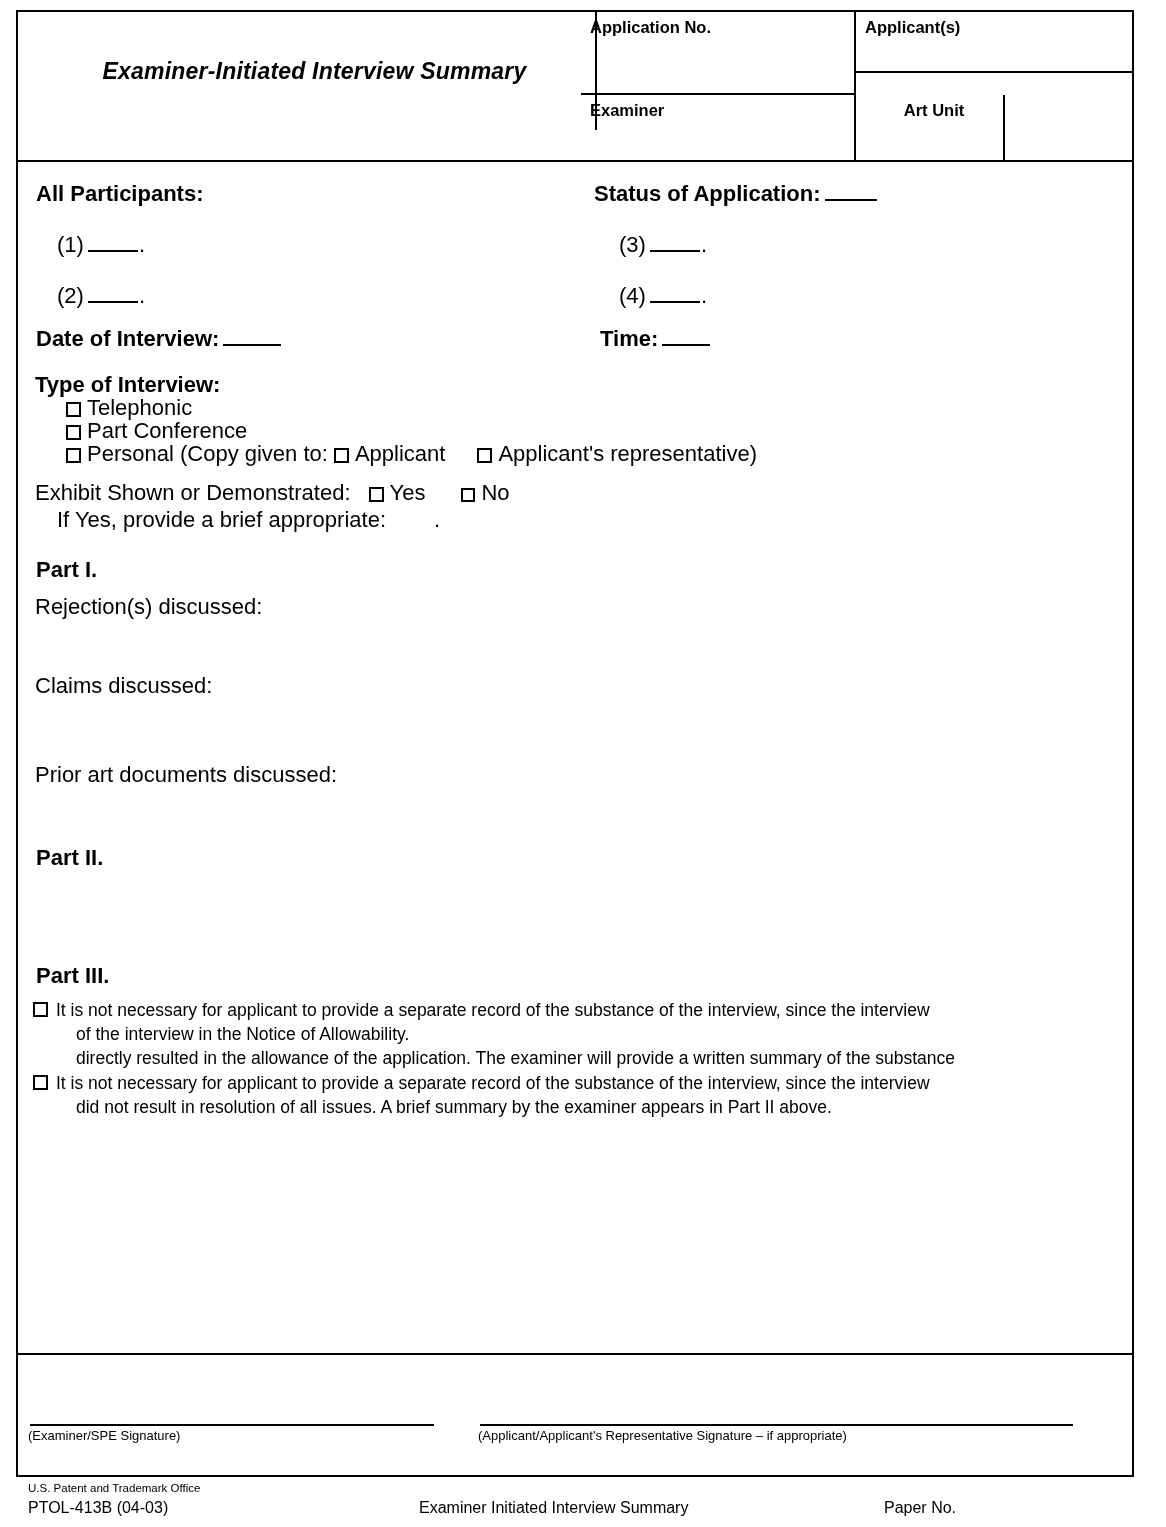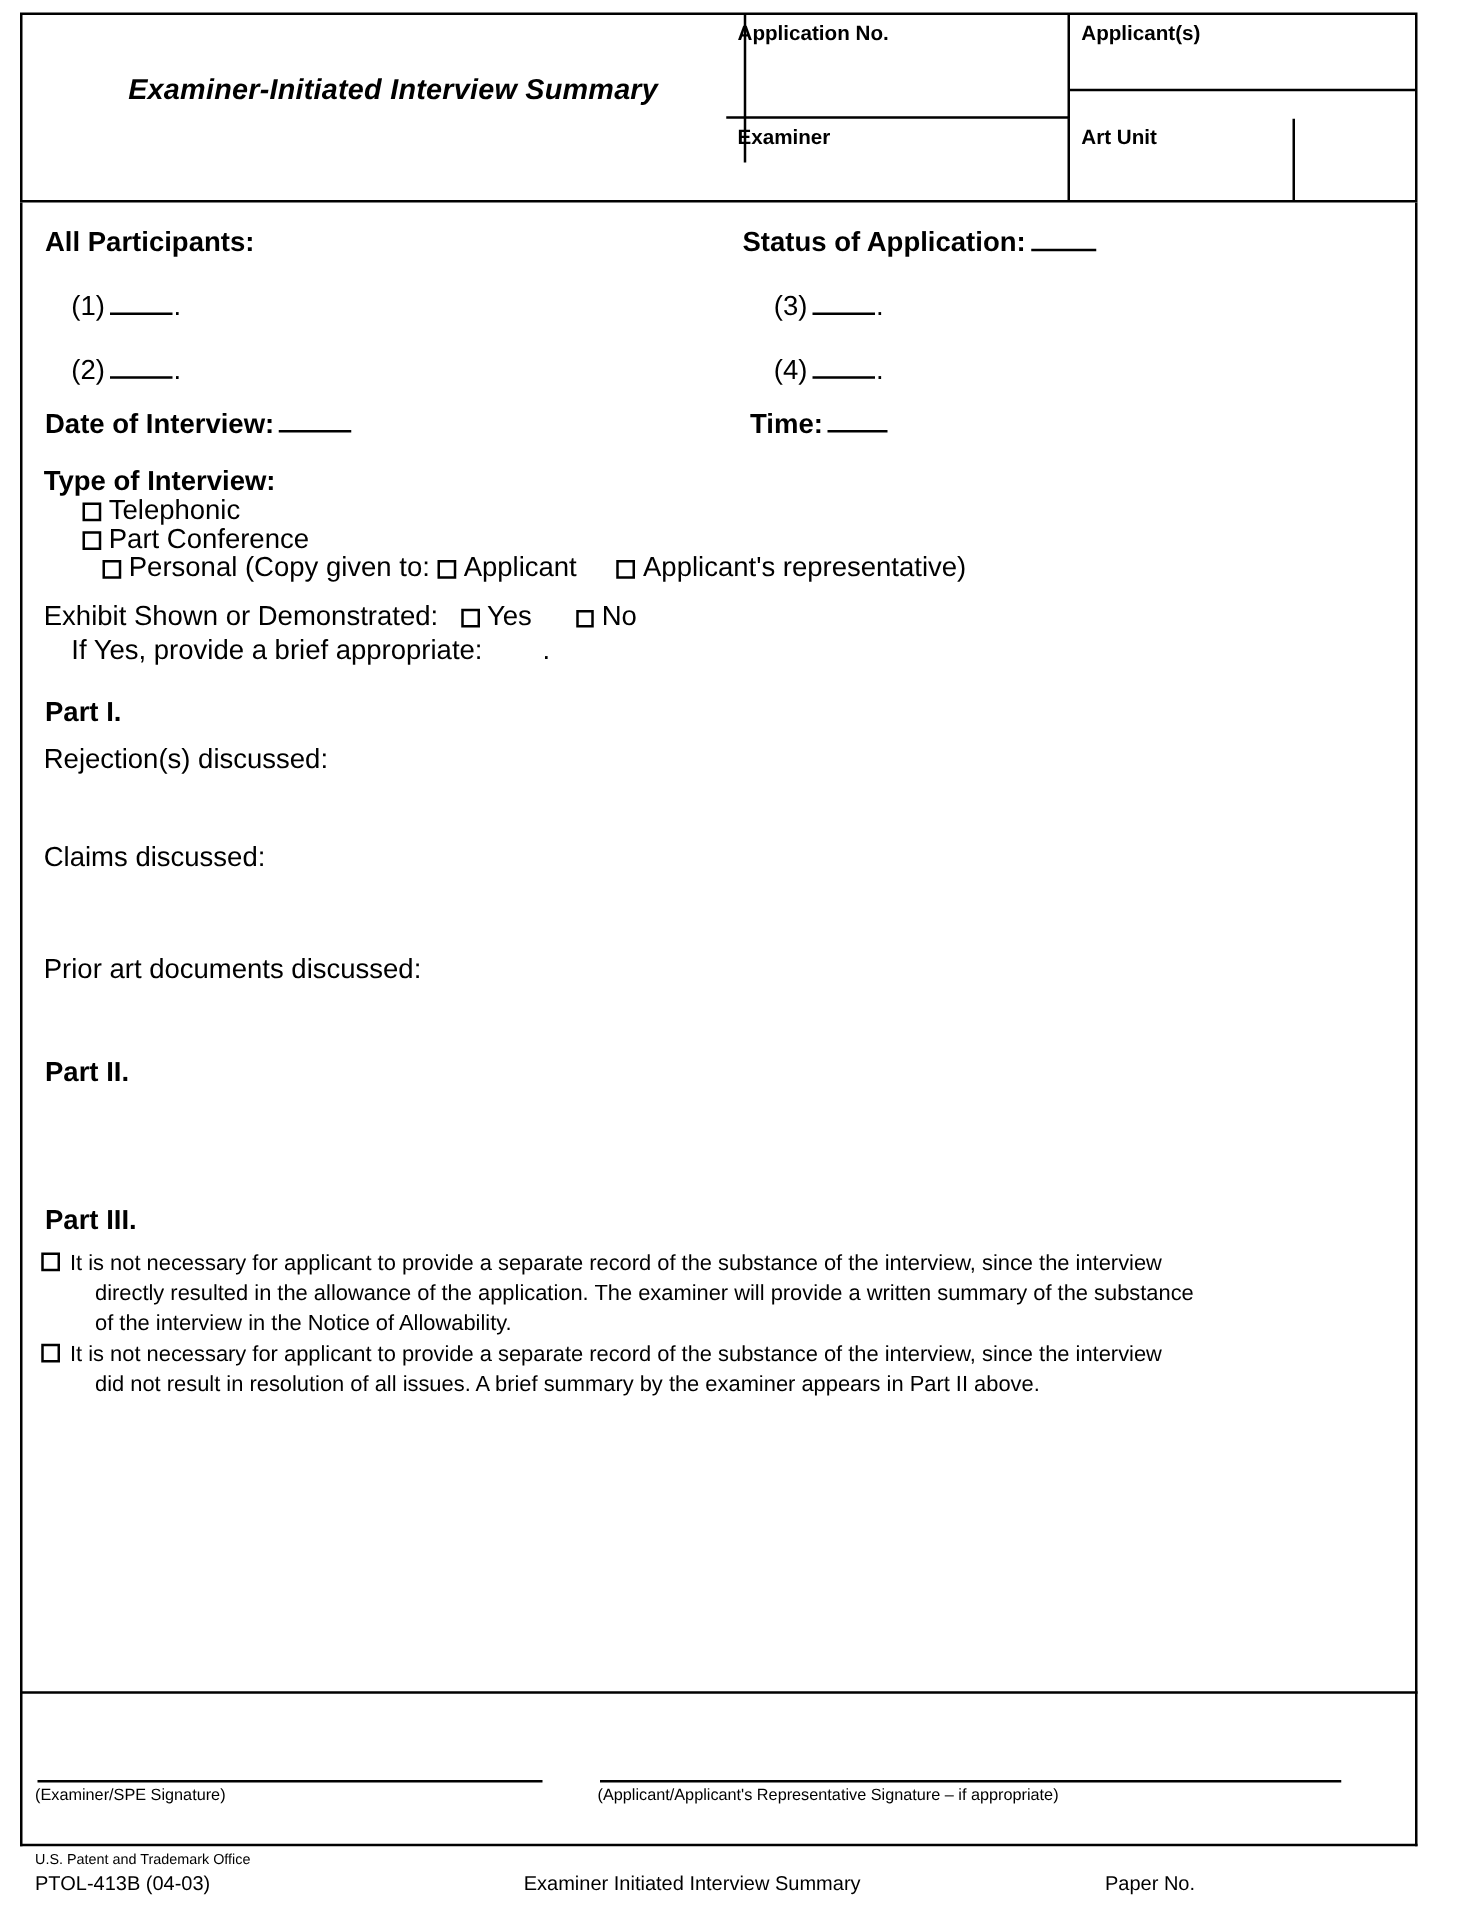--- a/index.html
+++ b/index.html
@@ -74,24 +74,25 @@
     position: absolute;
     left: 563px; top: 83px;
     width: 275px;
     height: 65px;
     box-sizing: border-box;
     border-right: 2px solid #000;
   }
   .hdr-artunit-cell {
     position: absolute;
     left: 838px; top: 83px;
-    width: 180px;
+    width: 149px;
     height: 65px;
     box-sizing: border-box;
     border-right: 2px solid #000;
+    text-align: center;
   }
   .hdr-extra-cell {
     position: absolute;
     left: 987px; top: 83px;
     width: 127px;
     height: 65px;
     box-sizing: border-box;
   }
   .cell-label {
     display: block;
@@ -271,21 +272,21 @@
   <div class="t b" style="left:35px; top:372px;">Type of Interview:</div>
 
   <div class="t" style="left:66px; top:395px;">
     <span class="cbox"></span><span>Telephonic</span>
   </div>
 
   <div class="t" style="left:66px; top:418px;">
     <span class="cbox"></span><span>Part Conference</span>
   </div>
 
-  <div class="t" style="left:66px; top:441px;margin-left:16px;">
+  <div class="t" style="left:66px; top:441px;">
     <span class="cbox"></span><span>Personal (Copy given to:</span><span style="display:inline-block;width:6px;"></span><span class="cbox"></span><span>Applicant</span><span style="display:inline-block;width:32px;"></span><span class="cbox"></span><span>Applicant's representative)</span>
   </div>
 
   <div class="t" style="left:35px; top:480px;">
     <span>Exhibit Shown or Demonstrated:</span><span style="display:inline-block;width:18px;"></span><span class="cbox"></span><span>Yes</span><span style="display:inline-block;width:36px;"></span><span class="cbox cbox-sm"></span><span>No</span>
   </div>
 
   <div class="t" style="left:57px; top:507px;">
     <span>If Yes, provide a brief appropriate:</span><span style="display:inline-block;width:48px;"></span><span>.</span>
   </div>
@@ -306,22 +307,22 @@
 
   <div class="t b" style="left:36px; top:845px;">Part II.</div>
 
 
   <div class="t b" style="left:36px; top:963px;">Part III.</div>
 
   <div class="p3-item" style="left:33px; top:998px; width:1100px;">
     <span class="cbox"></span>
     <span class="p3-text">
       <span>It is not necessary for applicant to provide a separate record of the substance of the interview, since the interview</span>
+      <span class="cont">of the interview in the Notice of Allowability.</span>
       <span class="cont">directly resulted in the allowance of the application. The examiner will provide a written summary of the substance</span>
-      <span class="cont">of the interview in the Notice of Allowability.</span>
     </span>
   </div>
 
   <div class="p3-item" style="left:33px; top:1071px; width:1100px;">
     <span class="cbox"></span>
     <span class="p3-text">
       <span>It is not necessary for applicant to provide a separate record of the substance of the interview, since the interview</span>
       <span class="cont">did not result in resolution of all issues.  A brief summary by the examiner appears in Part II above.</span>
     </span>
   </div>

